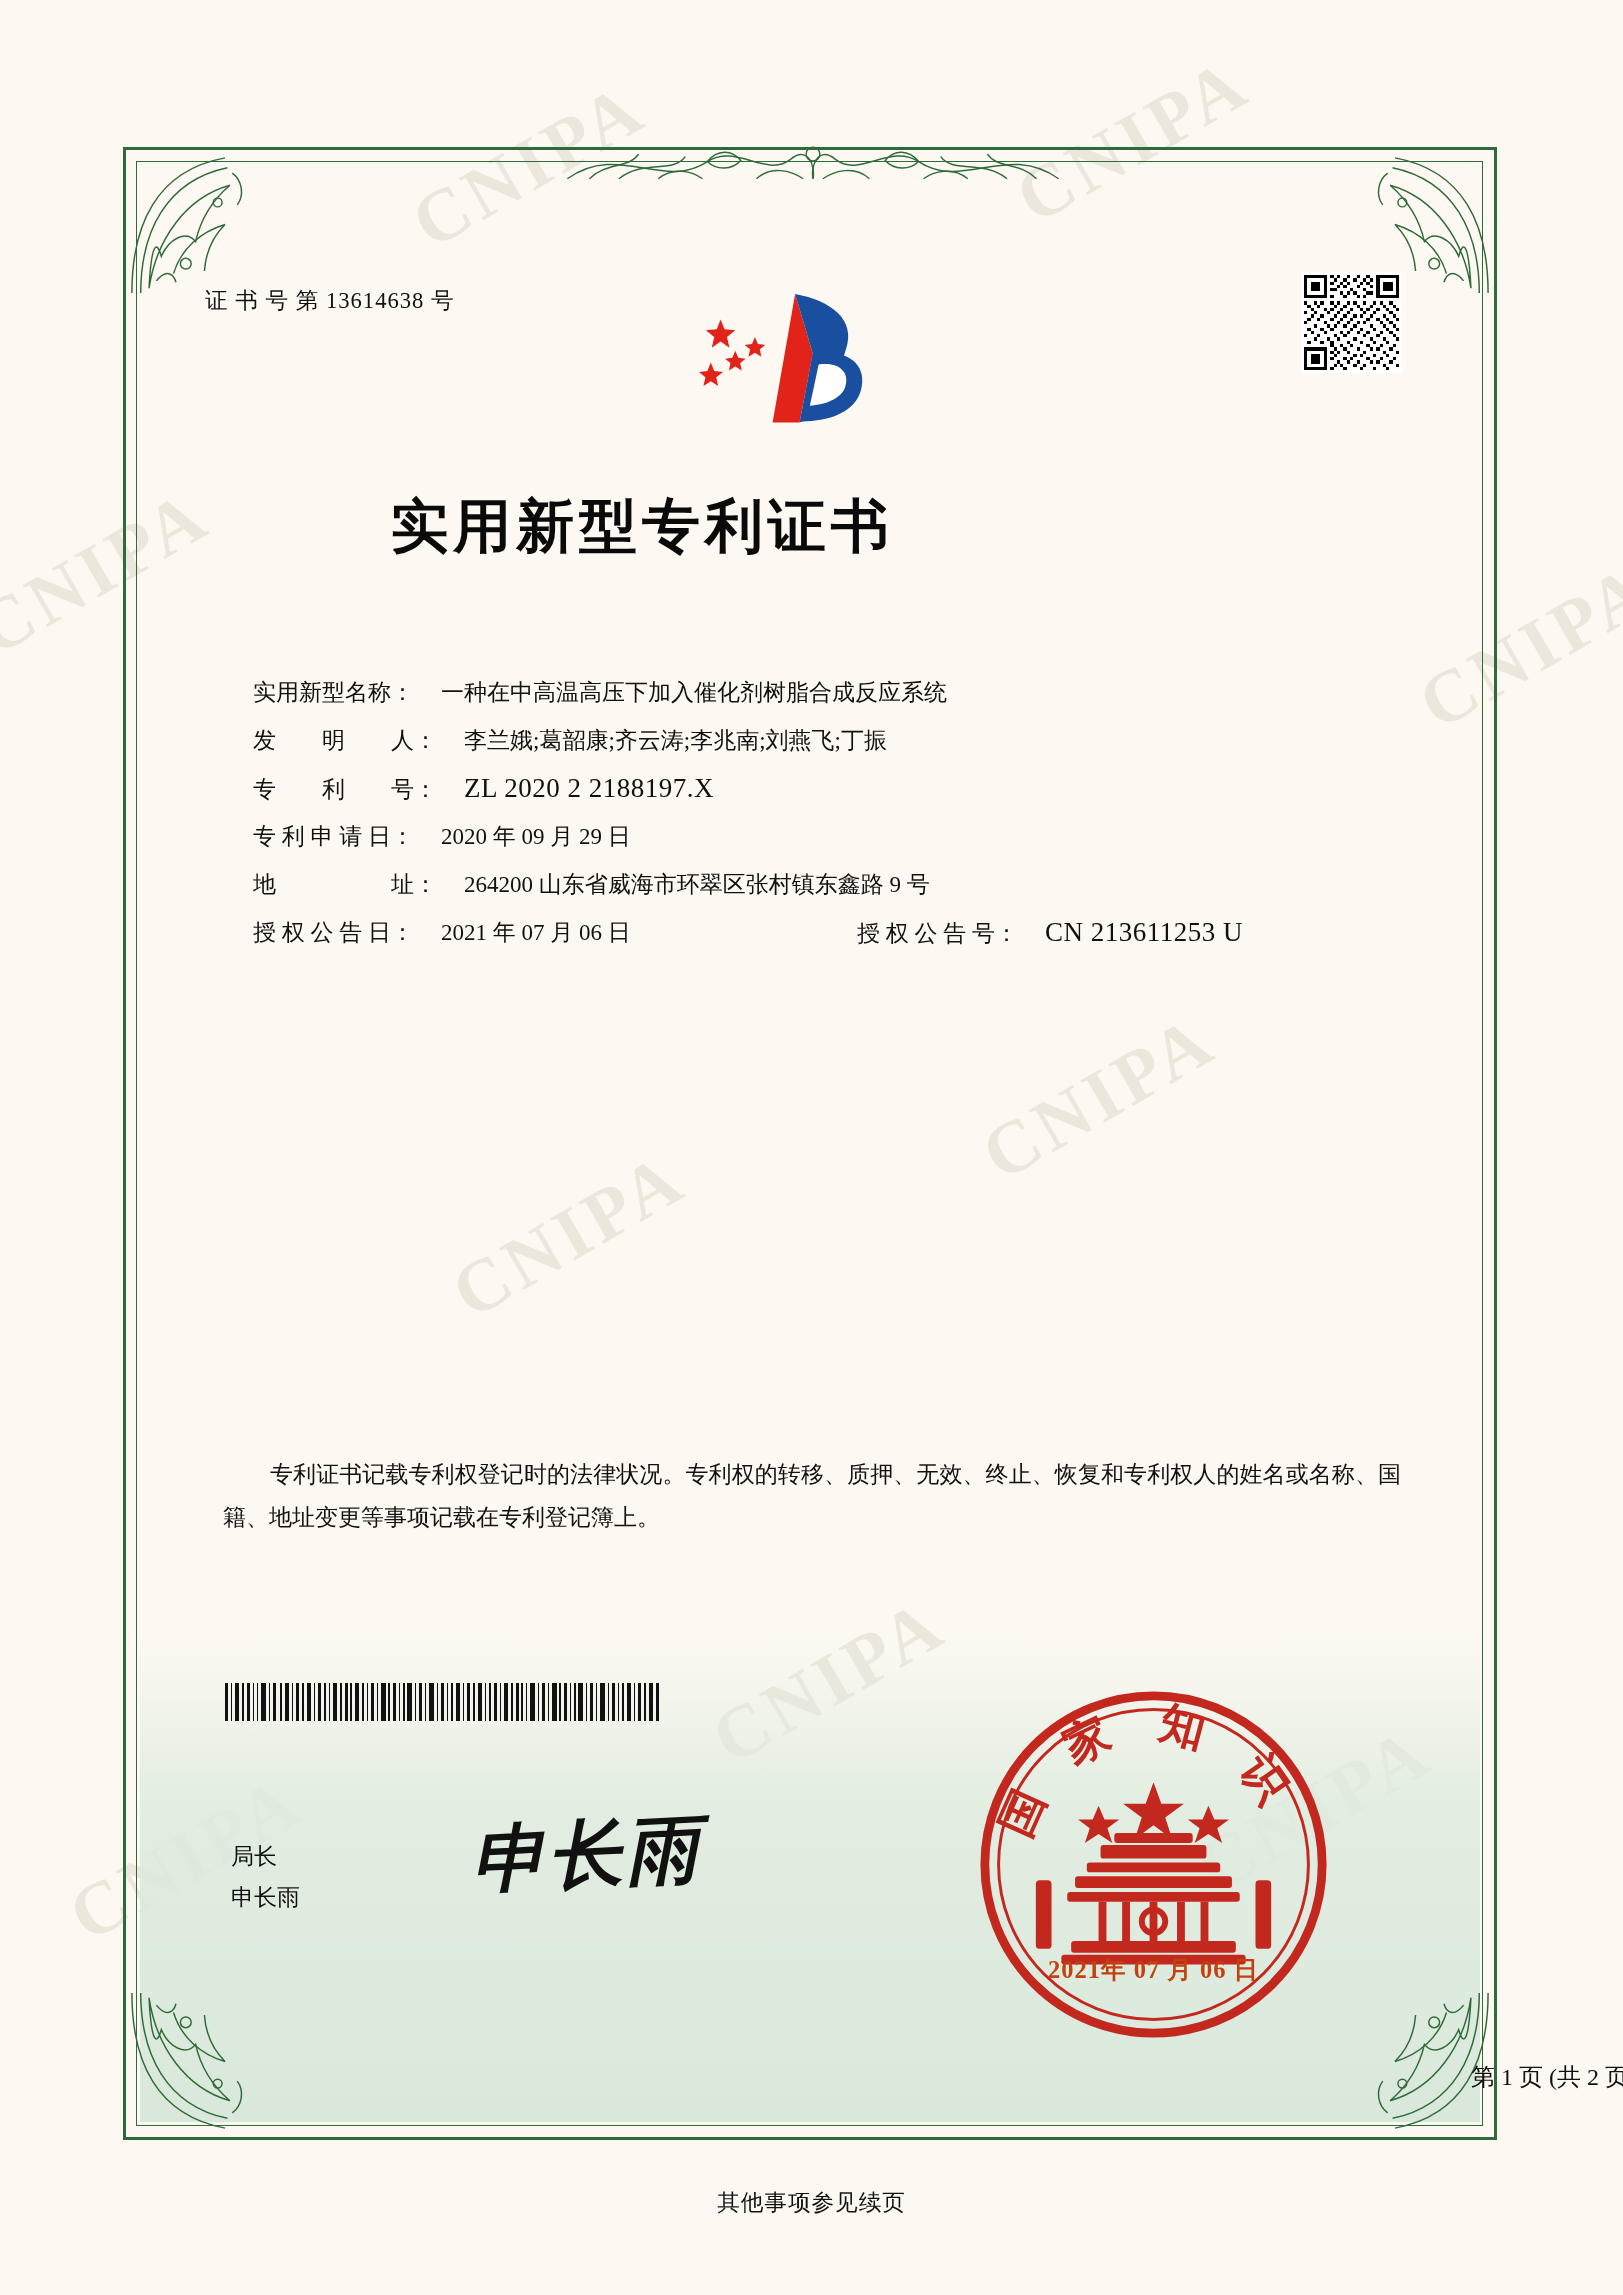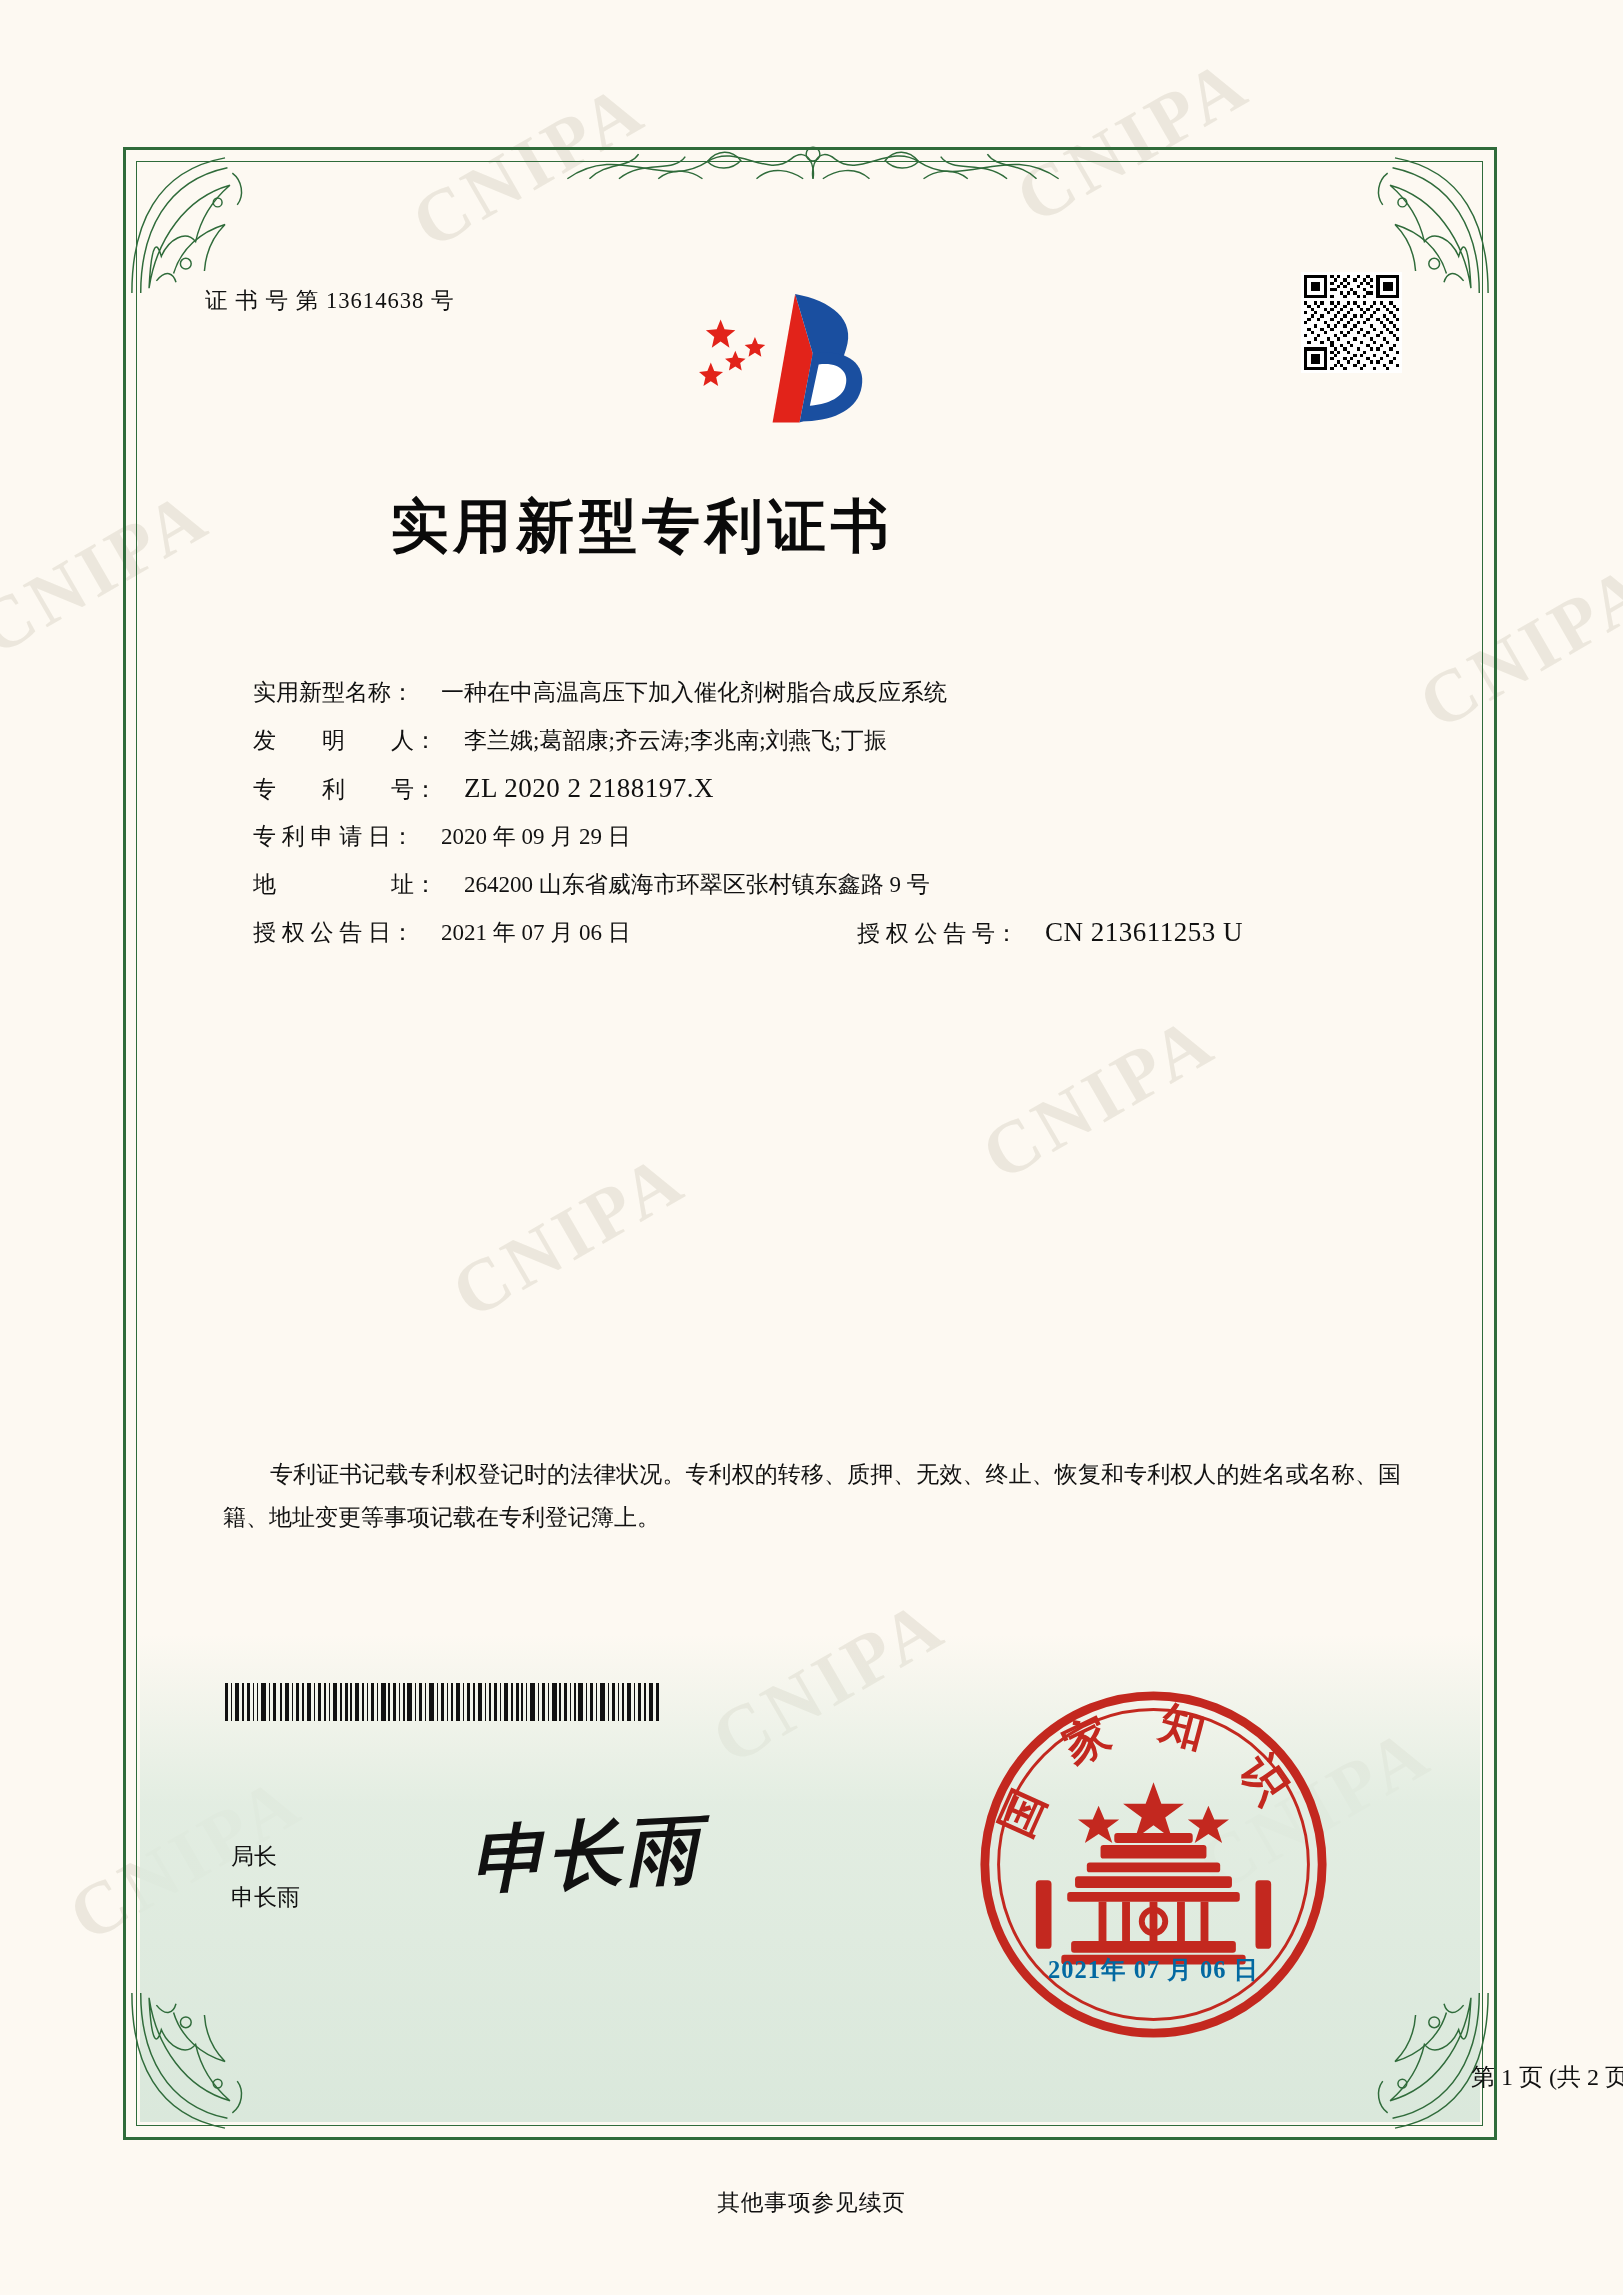--- a/index.html
+++ b/index.html
@@ -198,21 +198,21 @@
     left: 977px; top: 1688px;
     width: 353px; height: 353px;
   }
   .seal svg { width: 100%; height: 100%; display: block; }
   .seal-date {
     position: absolute;
     left: 1011px; top: 1953px;
     width: 285px;
     text-align: center;
     font-size: 24.5px;
-    color: #0369a1;
+    color: #c2410c;
     letter-spacing: 1px;
     font-weight: bold;
   }
 
   .page-no {
     position: absolute;
     left: 0; top: 2061px;
     width: 1623px;
     text-align: right;
     font-size: 24px;

